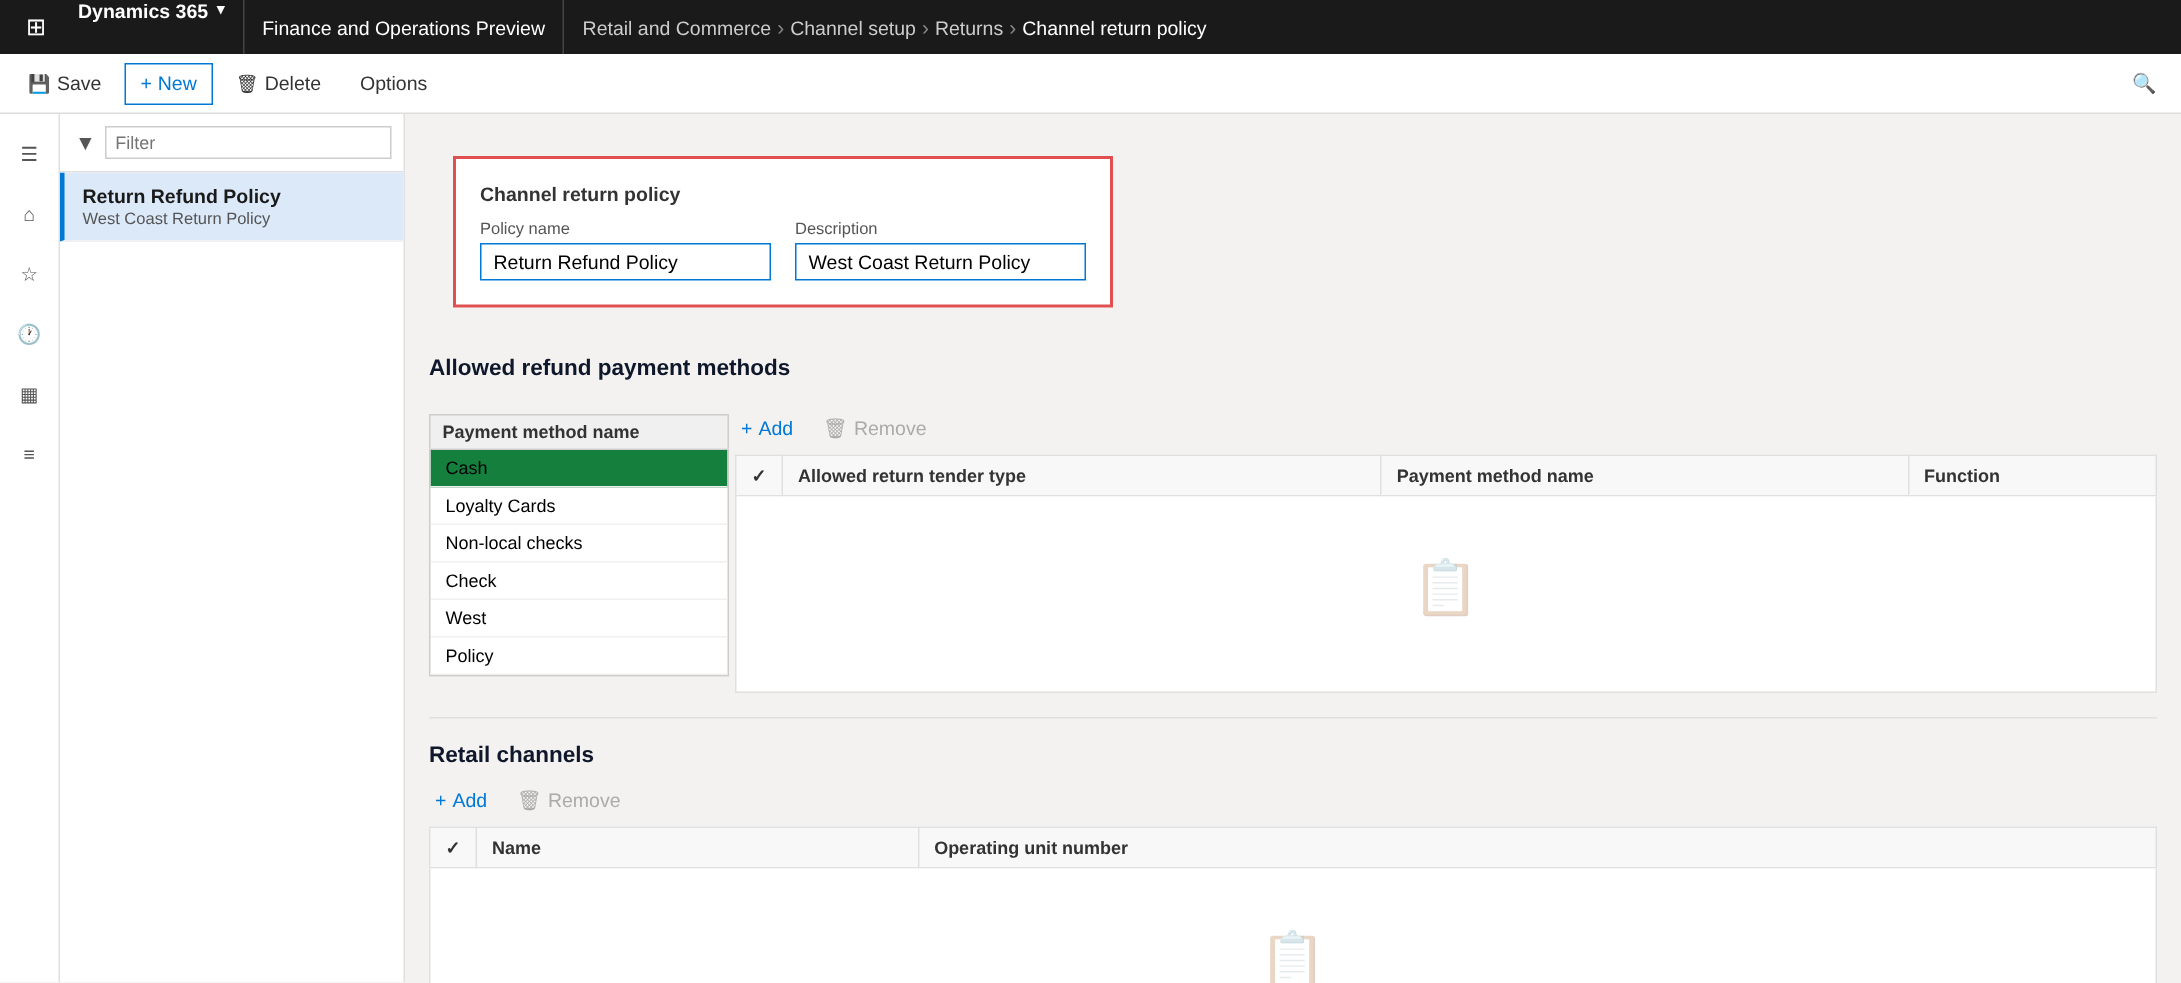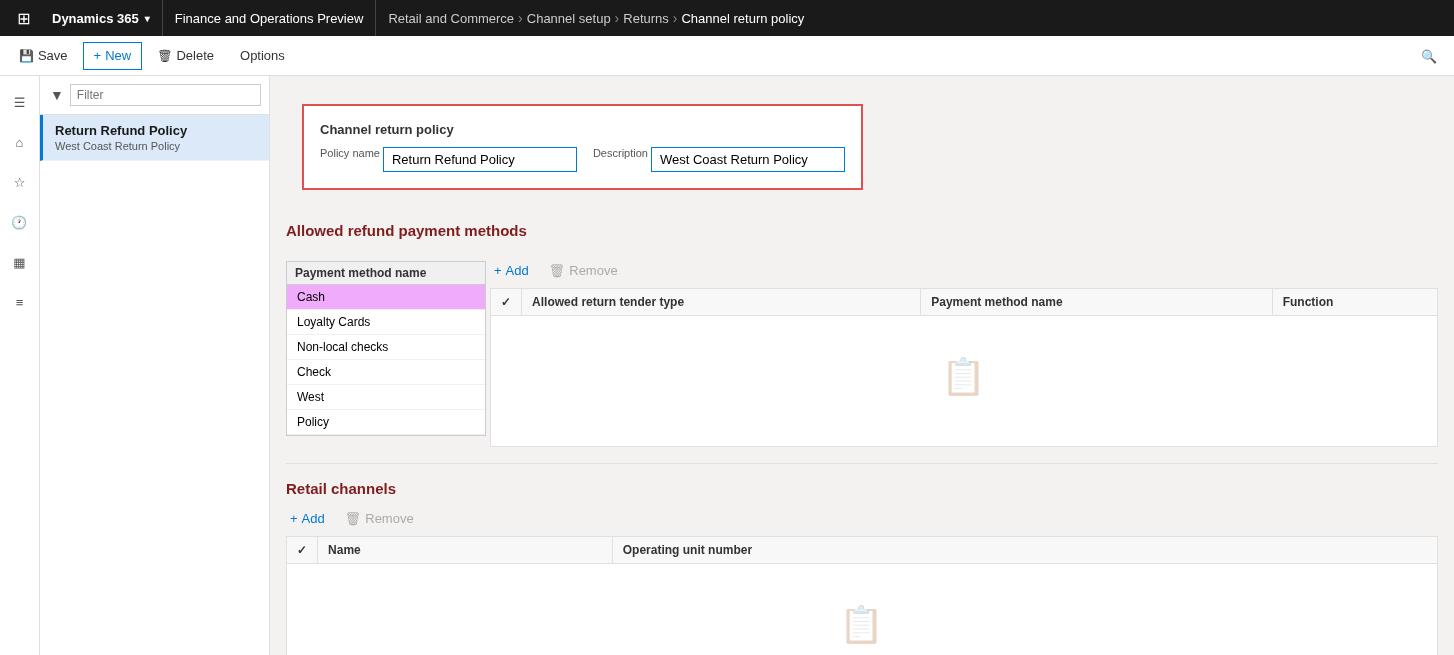--- a/index.html
+++ b/index.html
@@ -19,21 +19,20 @@
     .top-nav-grid-icon {
       width: 32px;
       height: 36px;
       display: flex;
       align-items: center;
       justify-content: center;
       cursor: pointer;
     }
     .top-nav-app-name {
       display: flex;
-      align-items: center;
       gap: 6px;
       padding: 0 12px;
       font-size: 14px;
       font-weight: 600;
       color: #fff;
       border-right: 1px solid #444;
       height: 36px;
     }
     .top-nav-module {
       display: flex;
@@ -202,21 +201,21 @@
       font-weight: 600;
       color: #333;
       margin-bottom: 10px;
     }
     .form-row {
       display: flex;
       gap: 16px;
     }
     .form-field {
       display: flex;
-      flex-direction: row;
+      flex-direction: column;
       gap: 3px;
     }
     .form-label {
       font-size: 11px;
       color: #555;
     }
     .form-input {
       border: 1px solid #0078d4;
       padding: 4px 8px;
       font-size: 13px;
@@ -225,21 +224,21 @@
       background: #fff;
     }
 
     
     .section {
       padding: 16px;
     }
     .section-title {
       font-size: 15px;
       font-weight: 600;
-      color: #7f1d1d;
+      color: #0f172a;
       margin-bottom: 12px;
     }
 
     
     .payment-methods-container {
       display: flex;
       gap: 4px;
       margin-top: 22px;
     }
     .payment-list-wrapper {
@@ -260,21 +259,21 @@
       background: #fff;
       overflow-y: scroll;
       max-height: 200px;
     }
     .payment-list-item {
       padding: 5px 10px;
       cursor: pointer;
       font-size: 12px;
       border-bottom: 1px solid #f0f0f0;
     }
-    .payment-list-item.selected { background: #f0abfc; }
+    .payment-list-item.selected { background: #15803d; }
 
     
     .right-table-area {
       flex: 1;
     }
     .table-actions {
       display: flex;
       align-items: center;
       gap: 12px;
       margin-bottom: 8px;

